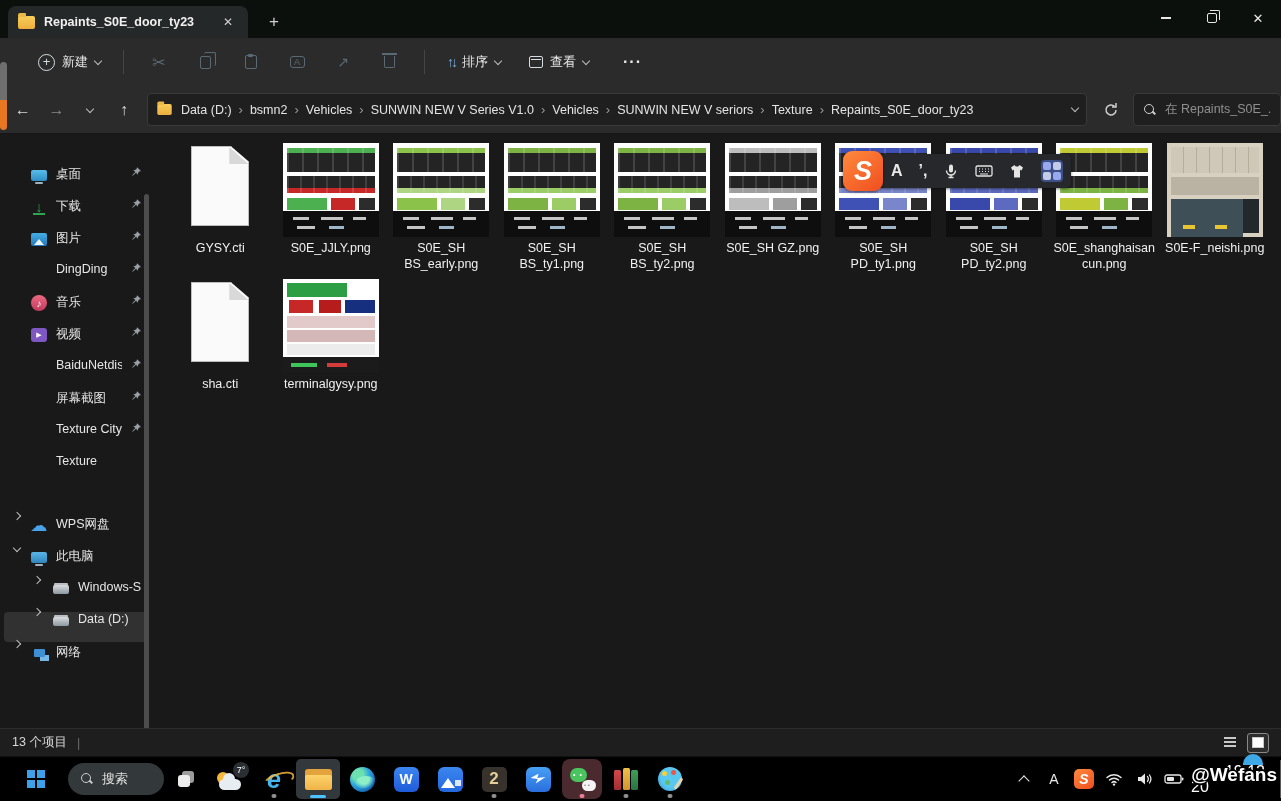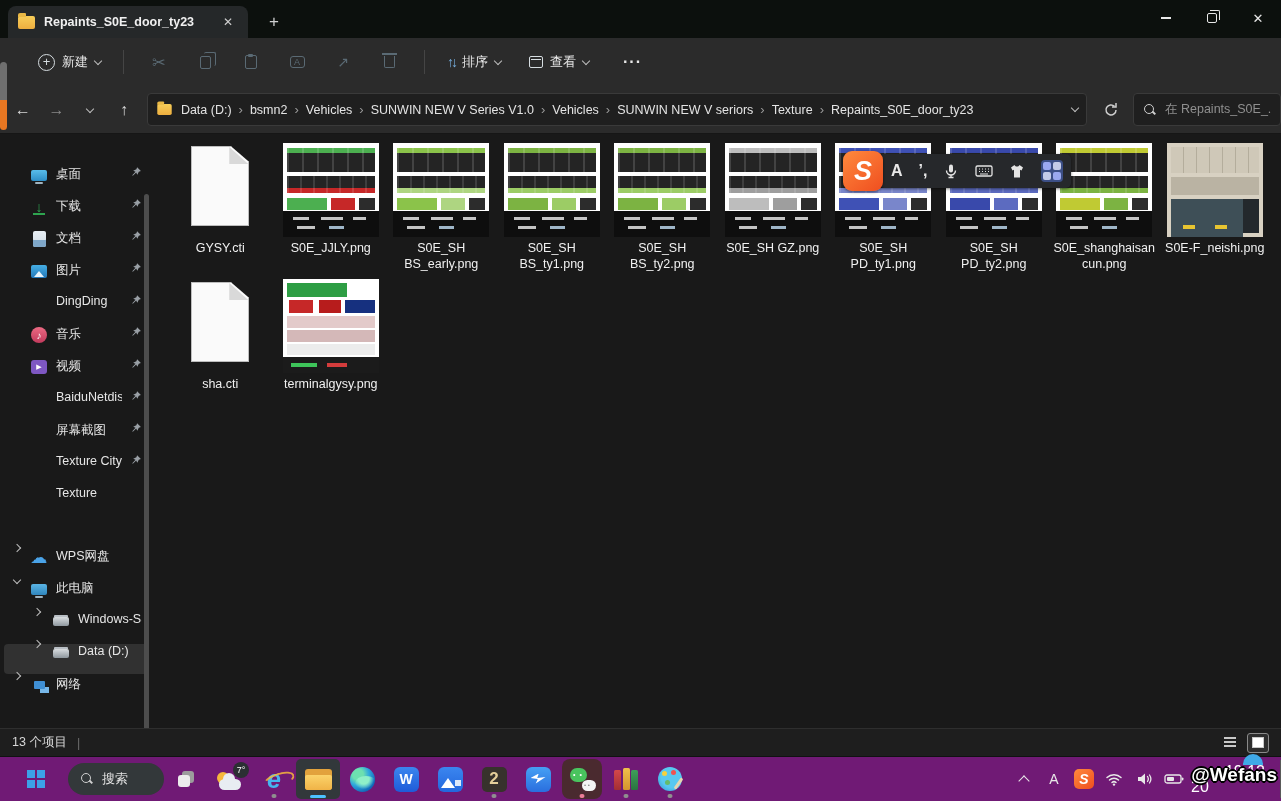--- a/index.html
+++ b/index.html
@@ -157,21 +157,21 @@
   #statusbar { position:absolute; left:0; top:728px; width:1281px; height:28px; background:#1e1e1e; border-top:1px solid #2e2e2e;
     display:flex; align-items:center; padding:0 12px; color:#d8d8d8; font-size:12.5px; gap:10px; }
   .sb-div { color:#6a6a6a; }
   #sb-views { margin-left:auto; display:flex; gap:6px; }
   .sbv { width:22px; height:20px; border-radius:3px; display:flex; align-items:center; justify-content:center; }
   .sbv.active { border:1px solid #8a8a8a; background:#2d2d2d; }
   .sbv .lines { width:12px; height:11px; background:repeating-linear-gradient(#c8c8c8 0 2px, transparent 2px 4px); }
   .sbv .bigbox { width:12px; height:11px; border:1.6px solid #c8c8c8; background:#fff; }
 
   
-  #taskbar { position:absolute; left:0; top:756px; width:1281px; height:45px; background:#701a75; border-top:1px solid #101212;
+  #taskbar { position:absolute; left:0; top:756px; width:1281px; height:45px; background:#000000; border-top:1px solid #101212;
     display:flex; align-items:center; }
   .titem { width:44px; height:40px; display:flex; align-items:center; justify-content:center; position:relative; flex:none; border-radius:5px; }
   .titem .dot { position:absolute; bottom:1px; left:50%; transform:translateX(-50%); width:5px; height:4px; border-radius:2px; background:#8f8f8f; }
   .titem .dot.pink { background:#ea7e96; }
   .titem.active { background:#32383b; }
   .titem .barline { position:absolute; bottom:1px; left:50%; transform:translateX(-50%); width:16px; height:3px; border-radius:2px; background:var(--c-accent,#4cc2ff); }
 
   #start { margin-left:14px; }
   .winlogo { width:18px; height:18px; display:grid; grid-template-columns:8px 8px; gap:1.5px; }
   .winlogo i { background:#3ca1e8; }
@@ -394,31 +394,20 @@
           <i style="font-style:normal">↓</i>
         </span>
         <span class="lbl">下载</span>
         <span class="pin show">
           <svg class="pin-ic" viewBox="0 0 16 16">
             <path d="M9.5 1.5l5 5-2.8 1-1.9 4.2-1.6-3.1-4.4 4.4-.8-.8 4.4-4.4-3.1-1.6L8.5 4.3z" fill="#9aa0a6"></path>
           </svg>
         </span>
       </div>
 
-      <div class="srow">
-        <span class="sic ic-document">
-          <i style="font-style:normal"></i>
-        </span>
-        <span class="lbl">文档</span>
-        <span class="pin show">
-          <svg class="pin-ic" viewBox="0 0 16 16">
-            <path d="M9.5 1.5l5 5-2.8 1-1.9 4.2-1.6-3.1-4.4 4.4-.8-.8 4.4-4.4-3.1-1.6L8.5 4.3z" fill="#9aa0a6"></path>
-          </svg>
-        </span>
-      </div>
 
       <div class="srow">
         <span class="sic ic-pictures">
           <i style="font-style:normal"></i>
         </span>
         <span class="lbl">图片</span>
         <span class="pin show">
           <svg class="pin-ic" viewBox="0 0 16 16">
             <path d="M9.5 1.5l5 5-2.8 1-1.9 4.2-1.6-3.1-4.4 4.4-.8-.8 4.4-4.4-3.1-1.6L8.5 4.3z" fill="#9aa0a6"></path>
           </svg>

